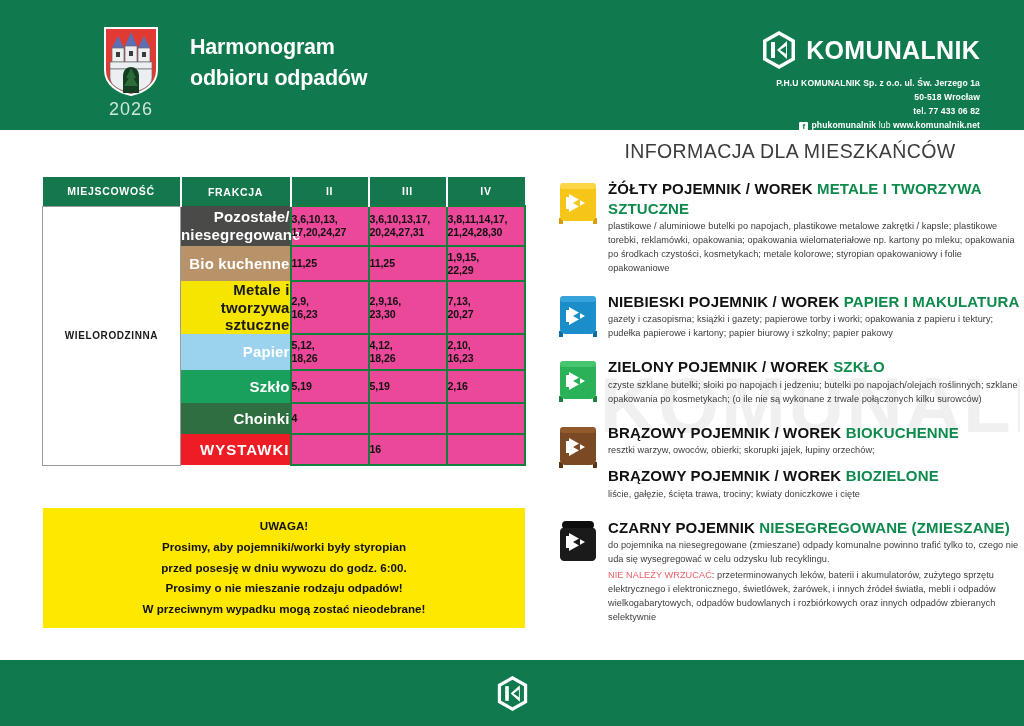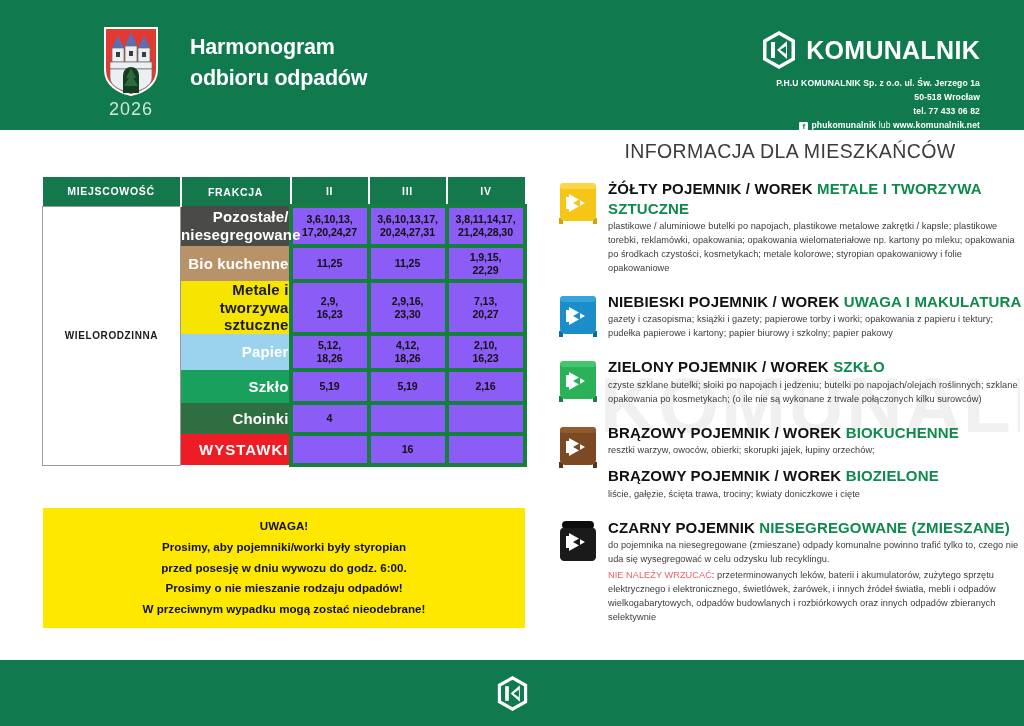--- a/index.html
+++ b/index.html
@@ -78,21 +78,21 @@
   }
   .f-poz { background: #4a4a48; }
   .f-bio { background: #b89268; }
   .f-met { background: #f6e500; color: #1a1a1a; }
   .f-pap { background: #9bd3ef; }
   .f-szk { background: #19a05d; }
   .f-cho { background: #2f6e40; }
   .f-wys { background: #ee1c24; letter-spacing: 1px; }
 
   .dcell {
-    border: 4px solid #15803d; background: #8b5cf6; text-align: center;
+    border: 2px solid #15803d; background: #ec4899; 
     vertical-align: middle; font-size: 10.6px; font-weight: bold;
     color: #111111; line-height: 1.2; padding: 2px 1px;
     letter-spacing: -0.1px;
   }
 
   
   .notice {
     position: absolute; left: 43px; top: 508px; width: 482px; height: 120px;
     background: #ffe800; color: #111111; 
     display: flex; flex-direction: column; align-items: center; justify-content: center;
@@ -298,21 +298,21 @@
           <rect x="3" y="38" width="4" height="6" fill="#0f6b9c"></rect>
             <rect x="37" y="38" width="4" height="6" fill="#0f6b9c"></rect>
           <rect x="4" y="3" width="36" height="38" rx="5" fill="#1b8ec9"></rect>
           <rect x="4" y="3" width="36" height="6" rx="3" fill="#36a3db"></rect>
           <path d="M13 23 L13 14 L29 23 L13 32 Z" fill="#ffffff"></path>
           <path d="M17 23 L24 19 L24 27 Z" fill="#1b8ec9"></path>
           <rect x="10" y="17" width="3" height="12" fill="#ffffff"></rect>
         </svg>
       </div>
       <div class="txt-col">
-        <div class="sec-head"><span>NIEBIESKI POJEMNIK / WOREK </span><span class="accent">UWAGA I MAKULATURA</span></div>
+        <div class="sec-head"><span>NIEBIESKI POJEMNIK / WOREK </span><span class="accent">PAPIER I MAKULATURA</span></div>
         <div class="sec-body">gazety i czasopisma; książki i gazety; papierowe torby i worki; opakowania z papieru i tektury; pudełka papierowe i kartony; papier biurowy i szkolny; papier pakowy</div>
       </div>
     </div>
 
     <div class="sec">
       <div class="bin-col">
         <svg class="bin" viewBox="0 0 44 46">
           <rect x="3" y="38" width="4" height="6" fill="#1d8040"></rect>
             <rect x="37" y="38" width="4" height="6" fill="#1d8040"></rect>
           <rect x="4" y="3" width="36" height="38" rx="5" fill="#2bb157"></rect>

